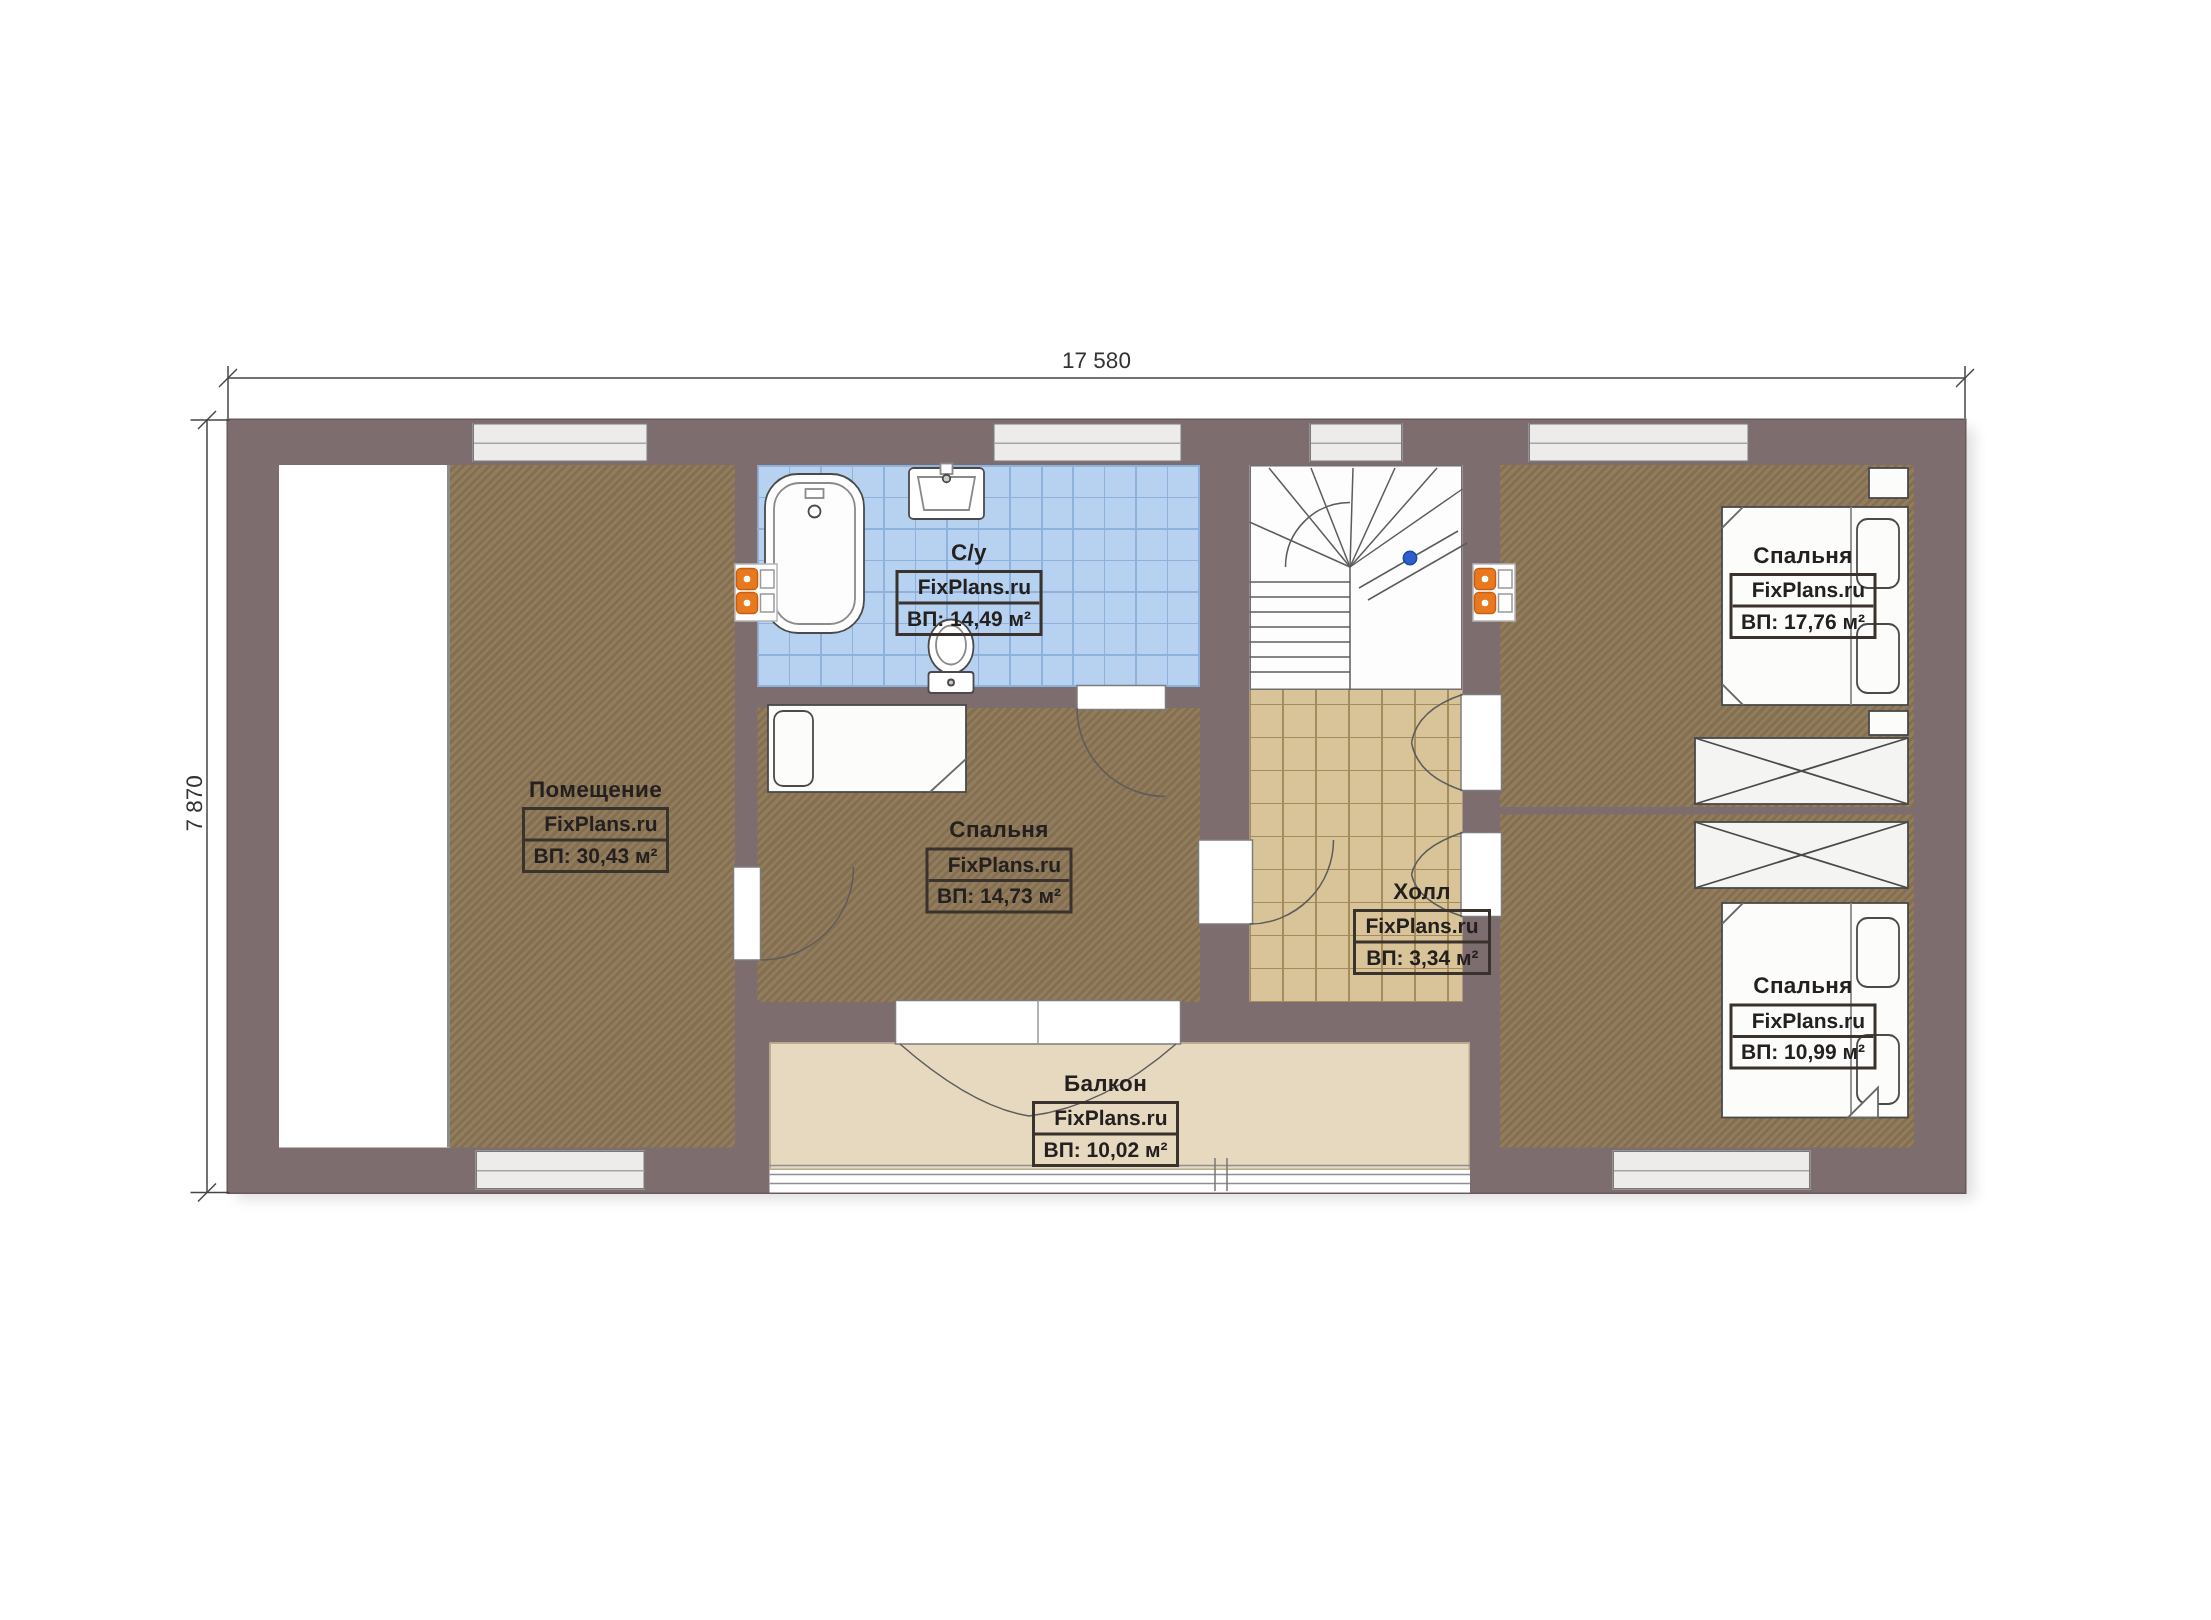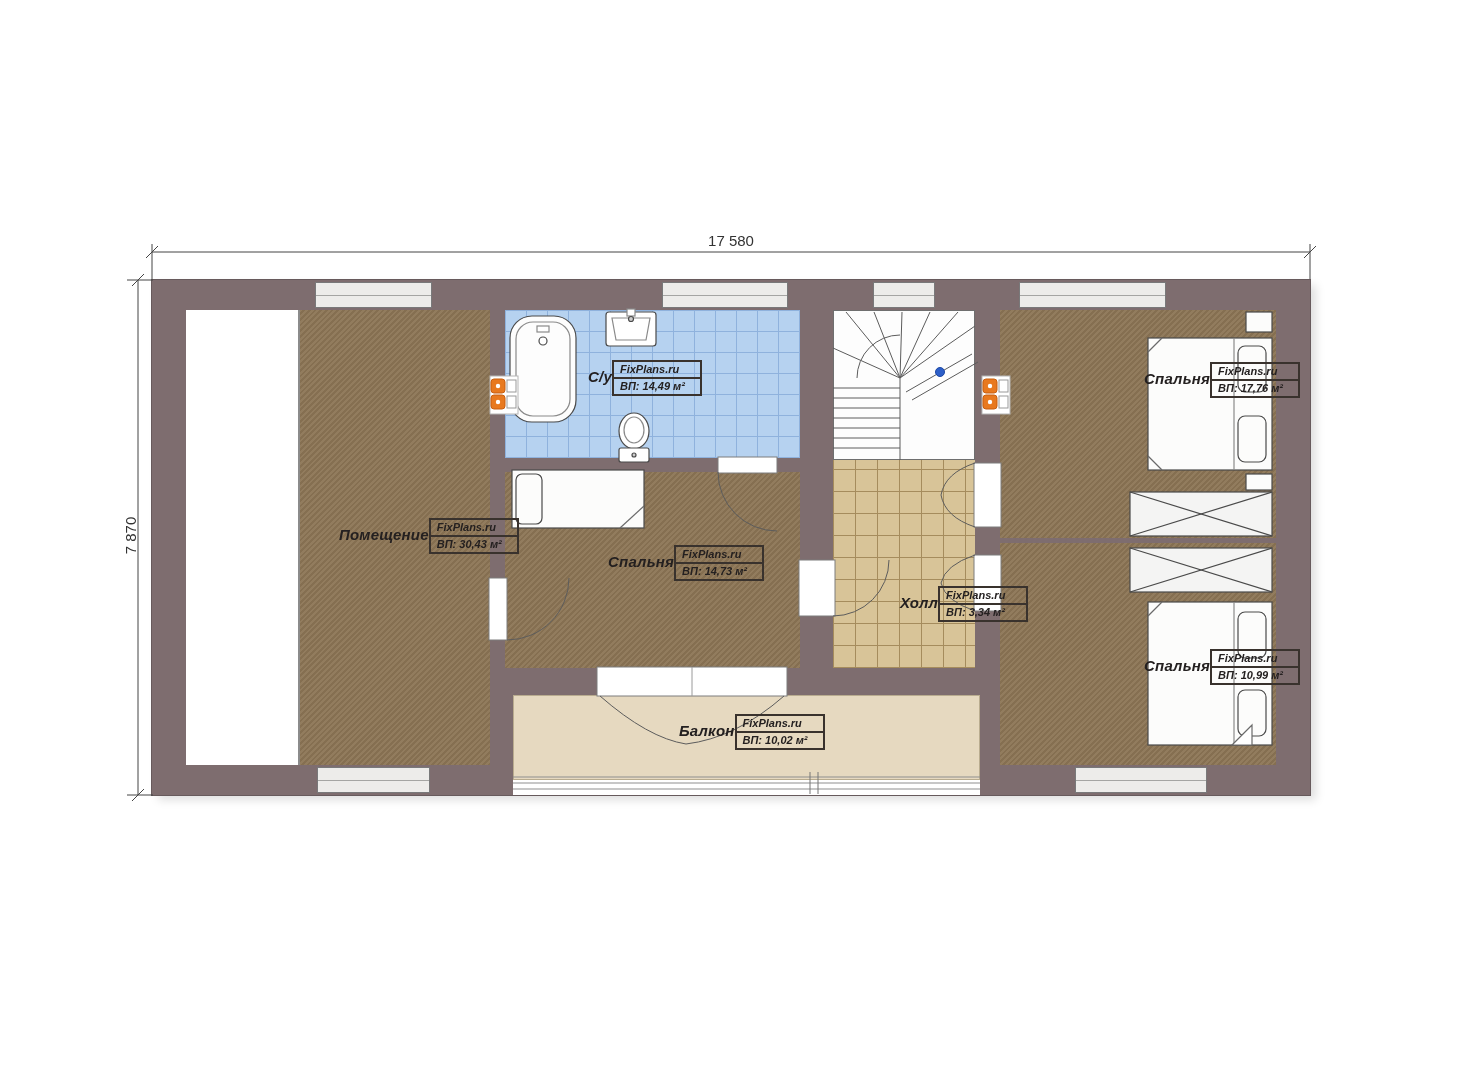--- a/index.html
+++ b/index.html
@@ -22,24 +22,24 @@
     background-image:
       repeating-linear-gradient(0deg,#a58c5d 0,#a58c5d 1px,transparent 1px,transparent 22px),
       repeating-linear-gradient(90deg,#a58c5d 0,#a58c5d 1px,transparent 1px,transparent 22px);}
   .floor-balcony{background:#e6d9c0;border:1px solid #b9ac8f;}
   .stairs-area{background:#fdfdfd;border:1px solid #6f6f6f;}
 
   .window{background:#edecea;border:1px solid #79797a;}
   .window::after{content:"";position:absolute;left:0;right:0;top:50%;height:1px;background:#a5a5a3;}
 
   
-  .room-label{position:absolute;display:flex;flex-direction:row;align-items:center;
-              color:#242020;z-index:30;font-style:italic;}
+  .room-label{position:absolute;display:flex;flex-direction:column;align-items:center;
+              color:#242020;z-index:30;}
   .room-name{font-weight:700;font-size:15px;margin-bottom:3px;letter-spacing:.2px;white-space:nowrap;}
-  .label-box{border:2px solid #39322d;min-width:90px;text-align:left;font-size:11px;
+  .label-box{border:2px solid #39322d;min-width:90px;text-align:right;font-size:14px;
              font-weight:700;color:#242020;background:transparent;}
   .label-brand{padding:1px 6px 2px;border-bottom:2px solid #39322d;white-space:nowrap;}
   .label-area{padding:1px 6px 2px;white-space:nowrap;}
 
   .dim-label{position:absolute;font-size:15px;color:#333;z-index:30;}
   .dim-left{transform:rotate(-90deg);transform-origin:center;}
 
   svg.overlay{position:absolute;left:0;top:0;z-index:20;pointer-events:none;}
 </style>
 </head>

